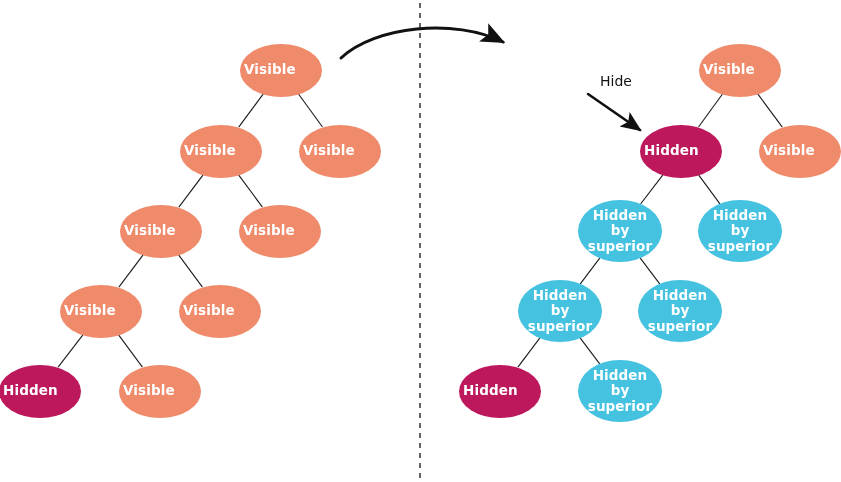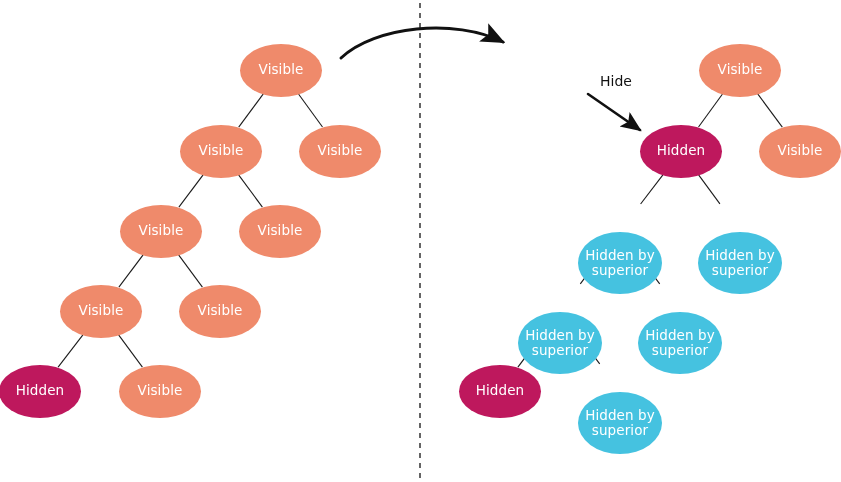--- a/index.html
+++ b/index.html
@@ -22,26 +22,26 @@
     left: 0;
     top: 0;
     width: 841px;
     height: 482px;
     pointer-events: none;
   }
   .node {
     position: absolute;
     display: flex;
     align-items: center;
-    justify-content: center;
+    justify-content: flex-start;
     text-align: center;
     border-radius: 50%;
     box-sizing: border-box;
     color: #ffffff;
-    font-weight: normal;
+    font-weight: bold;
     line-height: 1.12;
     letter-spacing: 0.1px;
     user-select: none;
   }
   .node-label {
     display: block;
     padding: 0 4px;
     white-space: pre-line;
   }
   .n-visible { background: #ef8a6b; }
@@ -50,21 +50,20 @@
 
   .size-1line {
     width: 82px;
     height: 53px;
     font-size: 13.5px;
   }
   .size-2line {
     width: 84px;
     height: 62px;
     font-size: 13.5px;
-    margin-top: 32px;
   }
   .annotation-label {
     position: absolute;
     color: #111111;
     font-size: 14px;
     font-weight: normal;
     white-space: nowrap;
     user-select: none;
   }
 </style>

